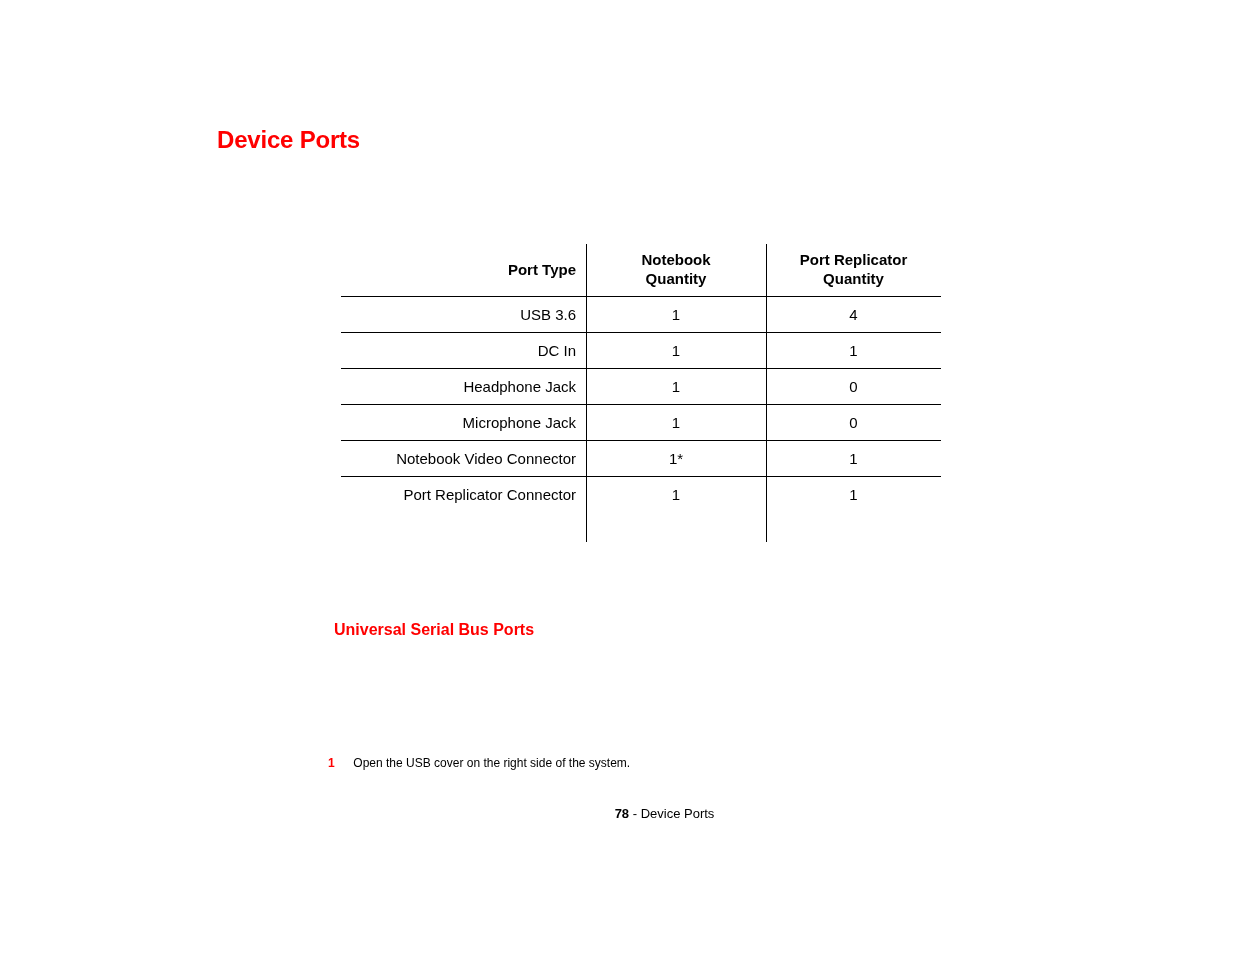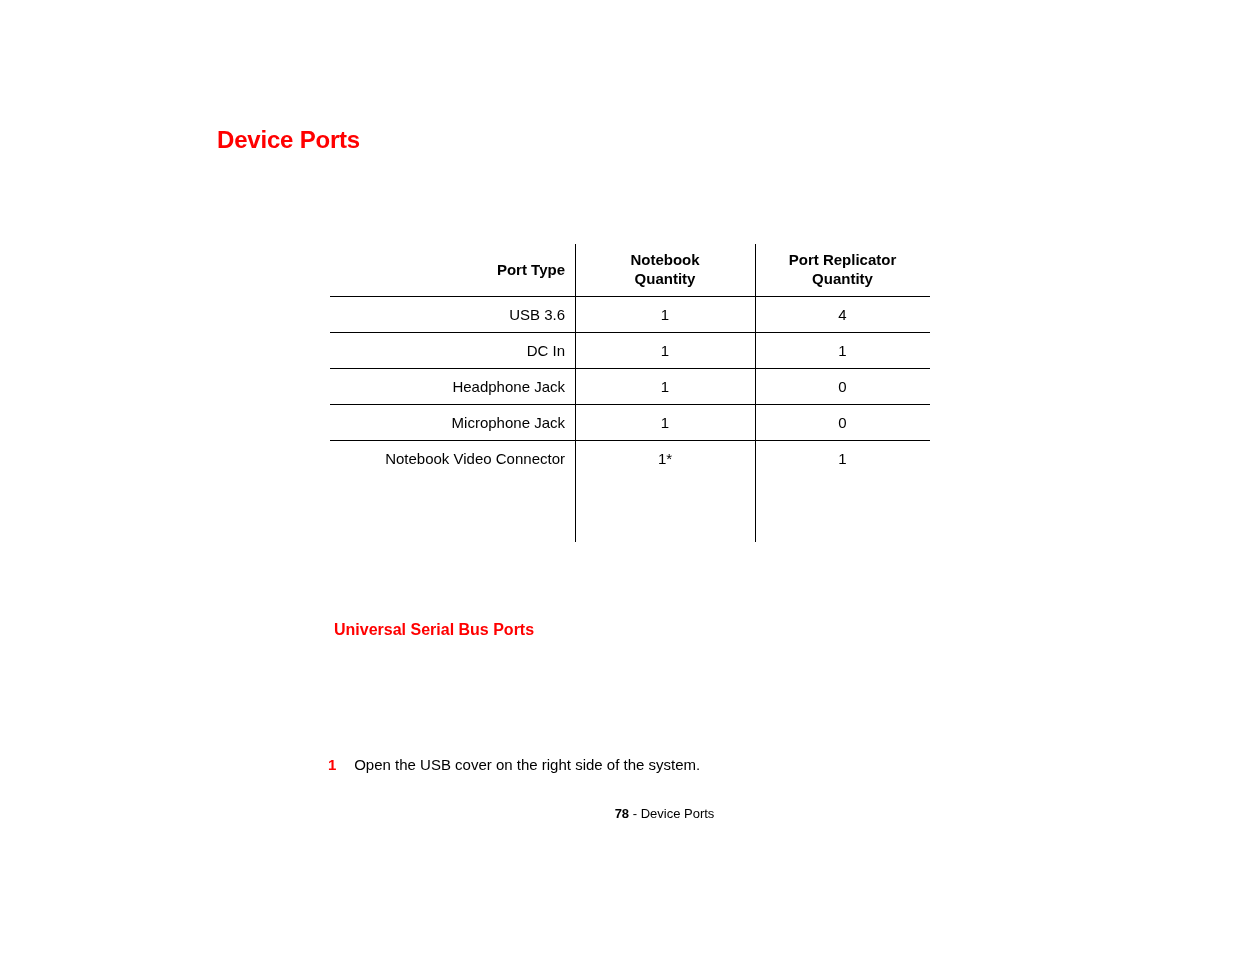--- a/index.html
+++ b/index.html
@@ -22,21 +22,21 @@
     position: absolute;
     left: 170px;
     top: 126px;
     font-size: 24px;
     font-weight: bold;
     color: #ff0000;
     letter-spacing: -0.2px;
   }
   .table-wrap {
     position: absolute;
-    left: 283px;
+    left: 294px;
     top: 244px;
     width: 600px;
   }
   table.ports {
     border-collapse: collapse;
     width: 600px;
   }
   table.ports col.c1 { width: 245px; }
   table.ports col.c2 { width: 180px; }
   table.ports col.c3 { width: 175px; }
@@ -84,21 +84,21 @@
     left: 287px;
     top: 621px;
     font-size: 16px;
     font-weight: bold;
     color: #ff0000;
   }
   .step-line {
     position: absolute;
     left: 281px;
     top: 756px;
-    font-size: 15px;
+    font-size: 12px;
     color: #000;
   }
   .step-num {
     color: #ff0000;
     font-weight: bold;
     display: inline-block;
     width: 22px;
   }
   .footer {
     position: absolute;
@@ -154,20 +154,25 @@
         <tr>
           <td class="label">Microphone Jack</td>
           <td class="num">1</td>
           <td class="num">0</td>
         </tr>
         <tr>
           <td class="label">Notebook Video Connector</td>
           <td class="num">1*</td>
           <td class="num">1</td>
         </tr>
+        <tr>
+          <td class="label">Port Replicator Connector</td>
+          <td class="num">1</td>
+          <td class="num">1</td>
+        </tr>
       </tbody>
     </table>
   </div>
 
   <div class="sub-heading">Universal Serial Bus Ports</div>
 
   <div class="step-line">
     <span class="step-num">1</span>
     <span>Open the USB cover on the right side of the system.</span>
   </div>

